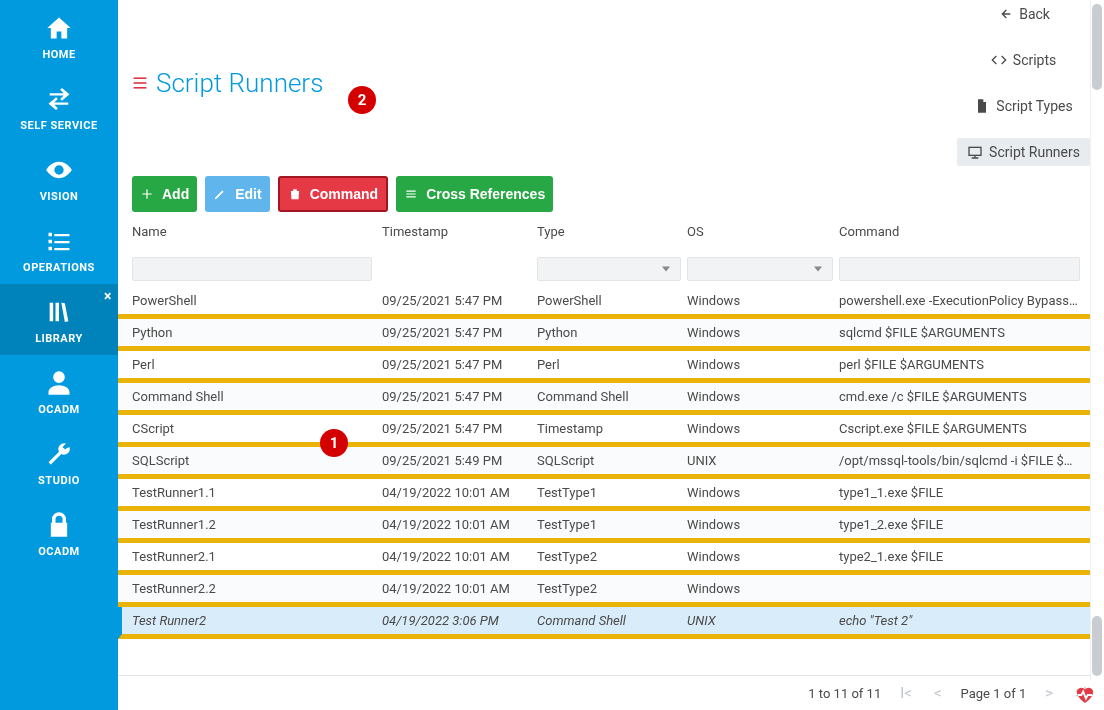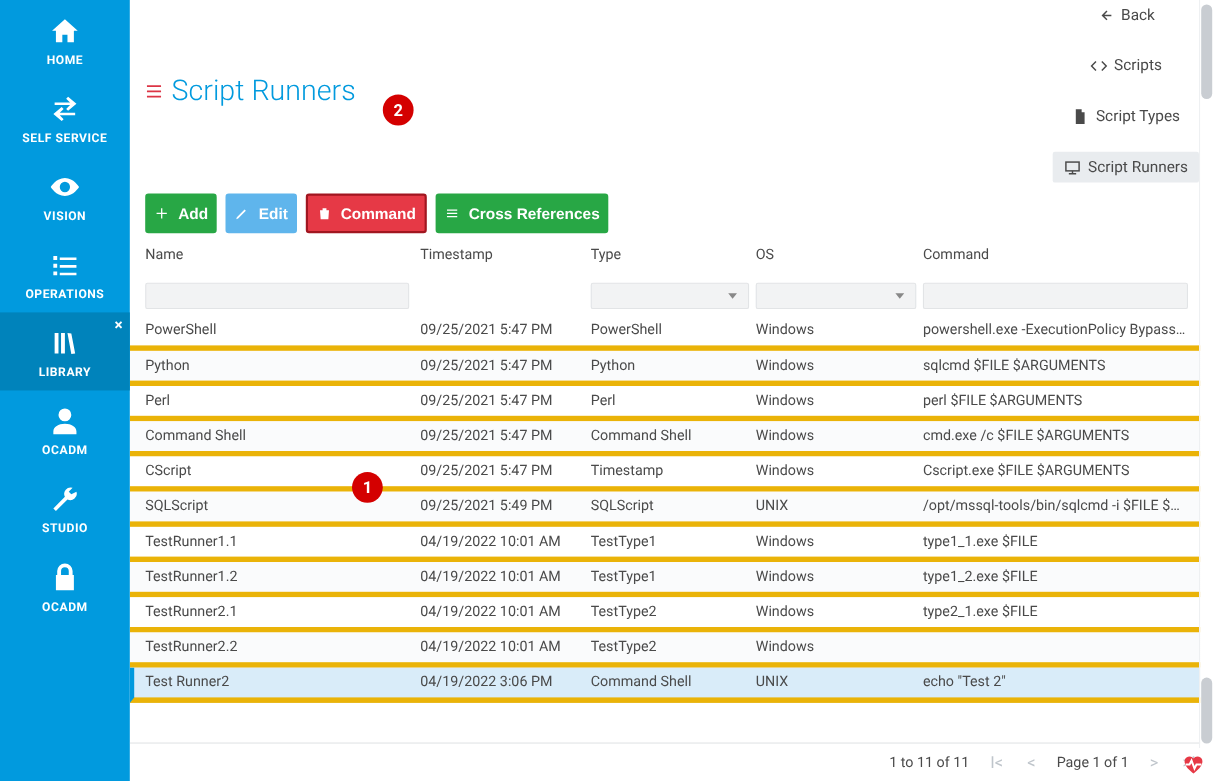--- a/index.html
+++ b/index.html
@@ -101,21 +101,21 @@
     width:0;height:0;border-left:4px solid transparent;border-right:4px solid transparent;border-top:5px solid #888;
   }
 
   .grid-body { flex:1; overflow:auto; padding: 0 2px 0 0;}
   .grid-row {
     padding: 6px 14px; border-bottom: 5px solid #eab308; font-size: 13px;
     white-space: nowrap; overflow:hidden;
   }
   .grid-row:nth-child(odd) { background:#fff; }
   .grid-row:nth-child(even) { background:#fafbfc; }
-  .grid-row.selected { background:#d9ecf9 !important; border-left: 4px solid #019ade; padding-left:10px;}
+  .grid-row.selected { background:#d9ecf9 !important; border-left: 4px solid #019ade; padding-left:10px;font-style:italic;}
   .cell { overflow:hidden; text-overflow:ellipsis; padding-right:8px;}
 
   
   .anno {
     position:absolute; width:28px; height:28px; border-radius:50%;
     background:#d40000; color:#fff; font-weight:700; font-size:15px;
     display:flex; align-items:center; justify-content:center;
   }
   .anno1 { left: 320px; top: 429px; }
   .anno2 { left: 348px; top: 86px; }

